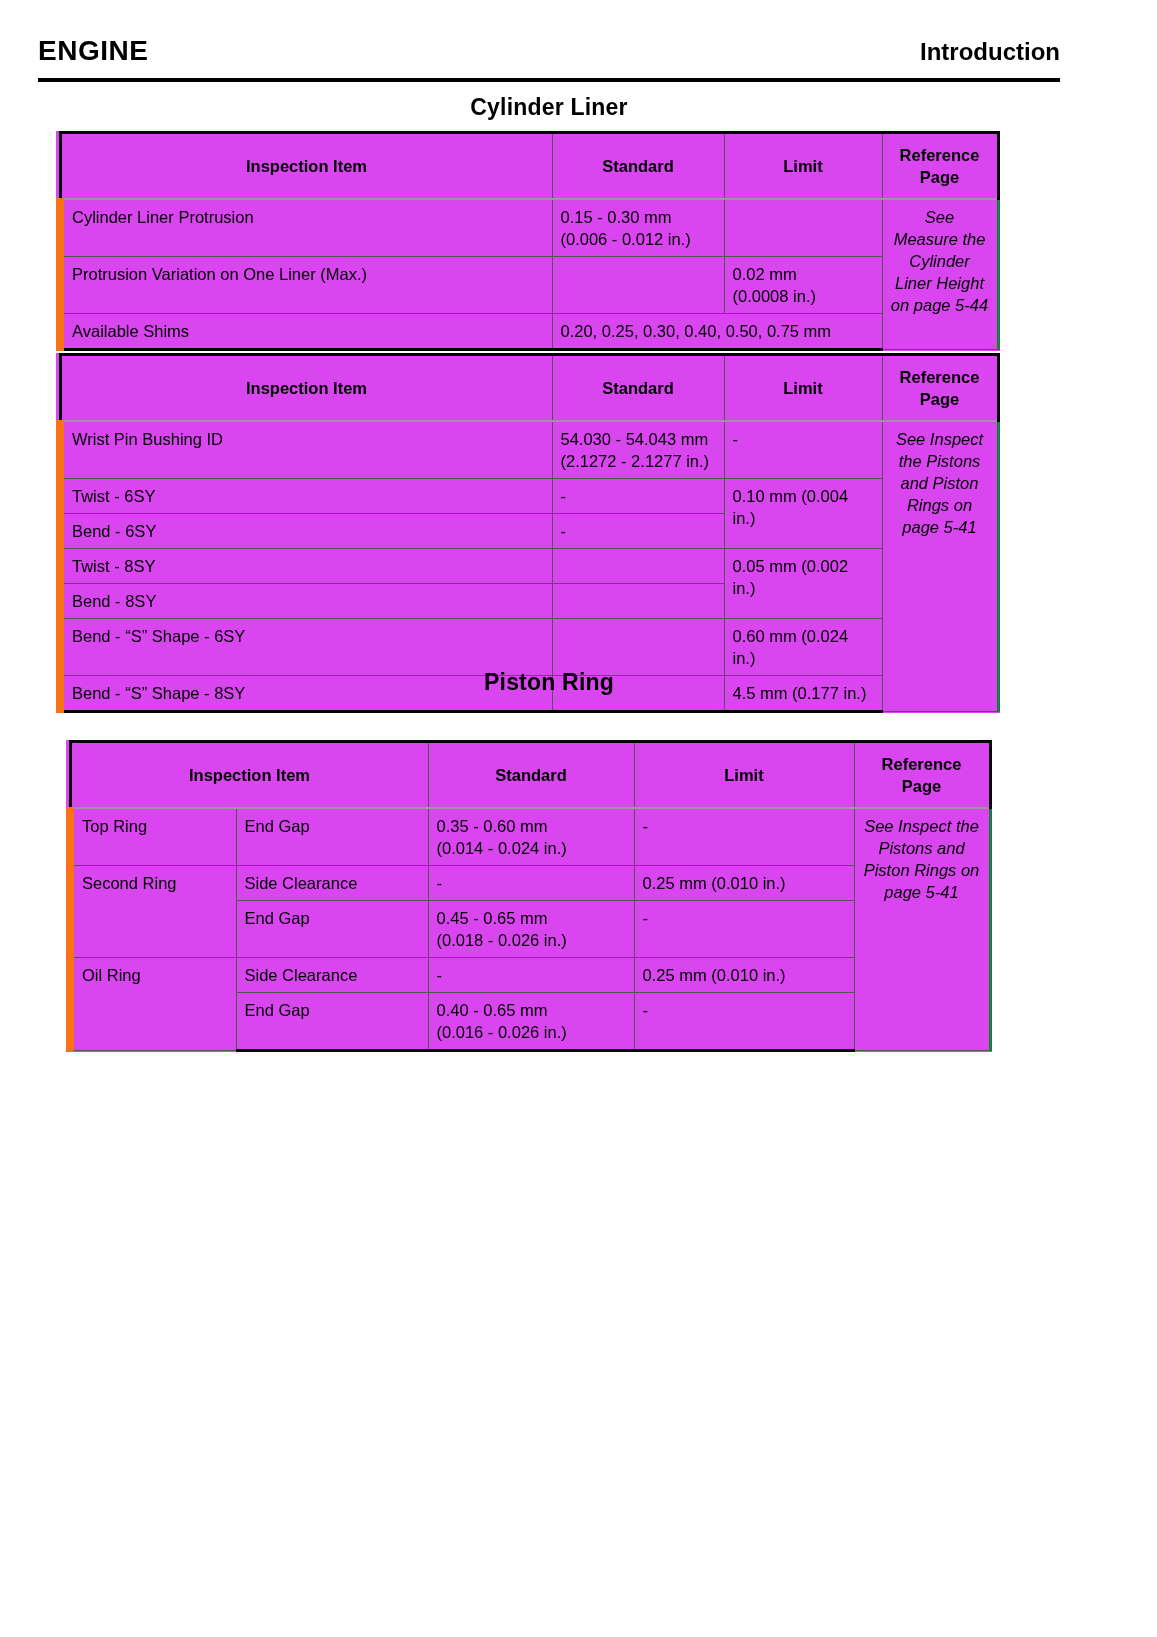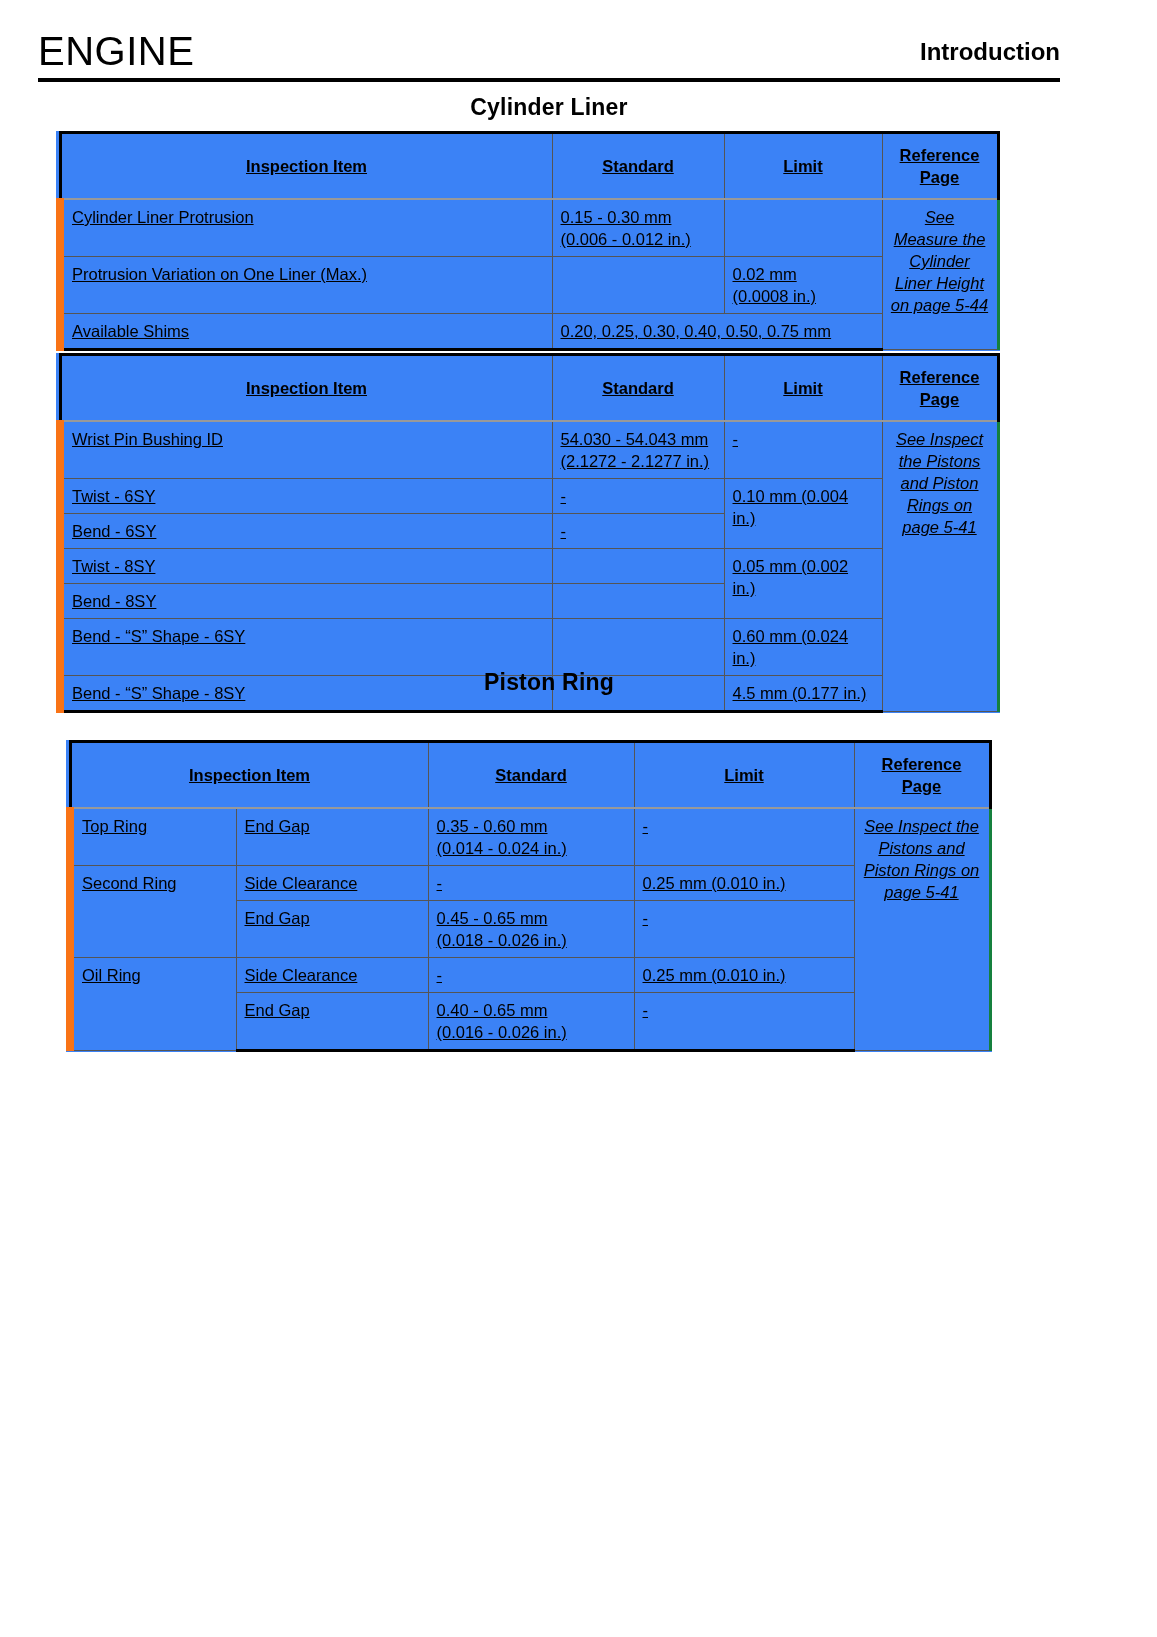--- a/index.html
+++ b/index.html
@@ -30,22 +30,22 @@
     position: absolute;
     left: 38px;
     top: 32px;
     width: 1022px;
     height: 48px;
   }
   .header-left {
     position: absolute;
     left: 0;
     top: 0;
-    font-size: 40px;
-    font-weight: normal;
+    font-size: 28px;
+    font-weight: bold;
     letter-spacing: 0.5px;
     line-height: 38px;
   }
   .header-right {
     position: absolute;
     right: 0;
     top: 2px;
     font-size: 24px;
     font-weight: bold;
     line-height: 36px;
@@ -72,22 +72,21 @@
   #title-cylinder-liner { top: 94px; }
   #title-connecting-rod { top: 316px; }
   #title-piston-ring    { top: 669px; }
 
   
   table.spec {
     position: absolute;
     border-collapse: collapse;
     table-layout: fixed;
     font-size: 16.5px;
-    background: #3b82f6;
-    text-decoration: underline;
+    background: #d946ef;
   }
   table.spec td, table.spec th {
     border: 1px solid #555;
     padding: 6px 8px;
     vertical-align: top;
     font-weight: normal;
     line-height: 22px;
   }
   table.spec thead th {
     border-top: 3px solid #000;

